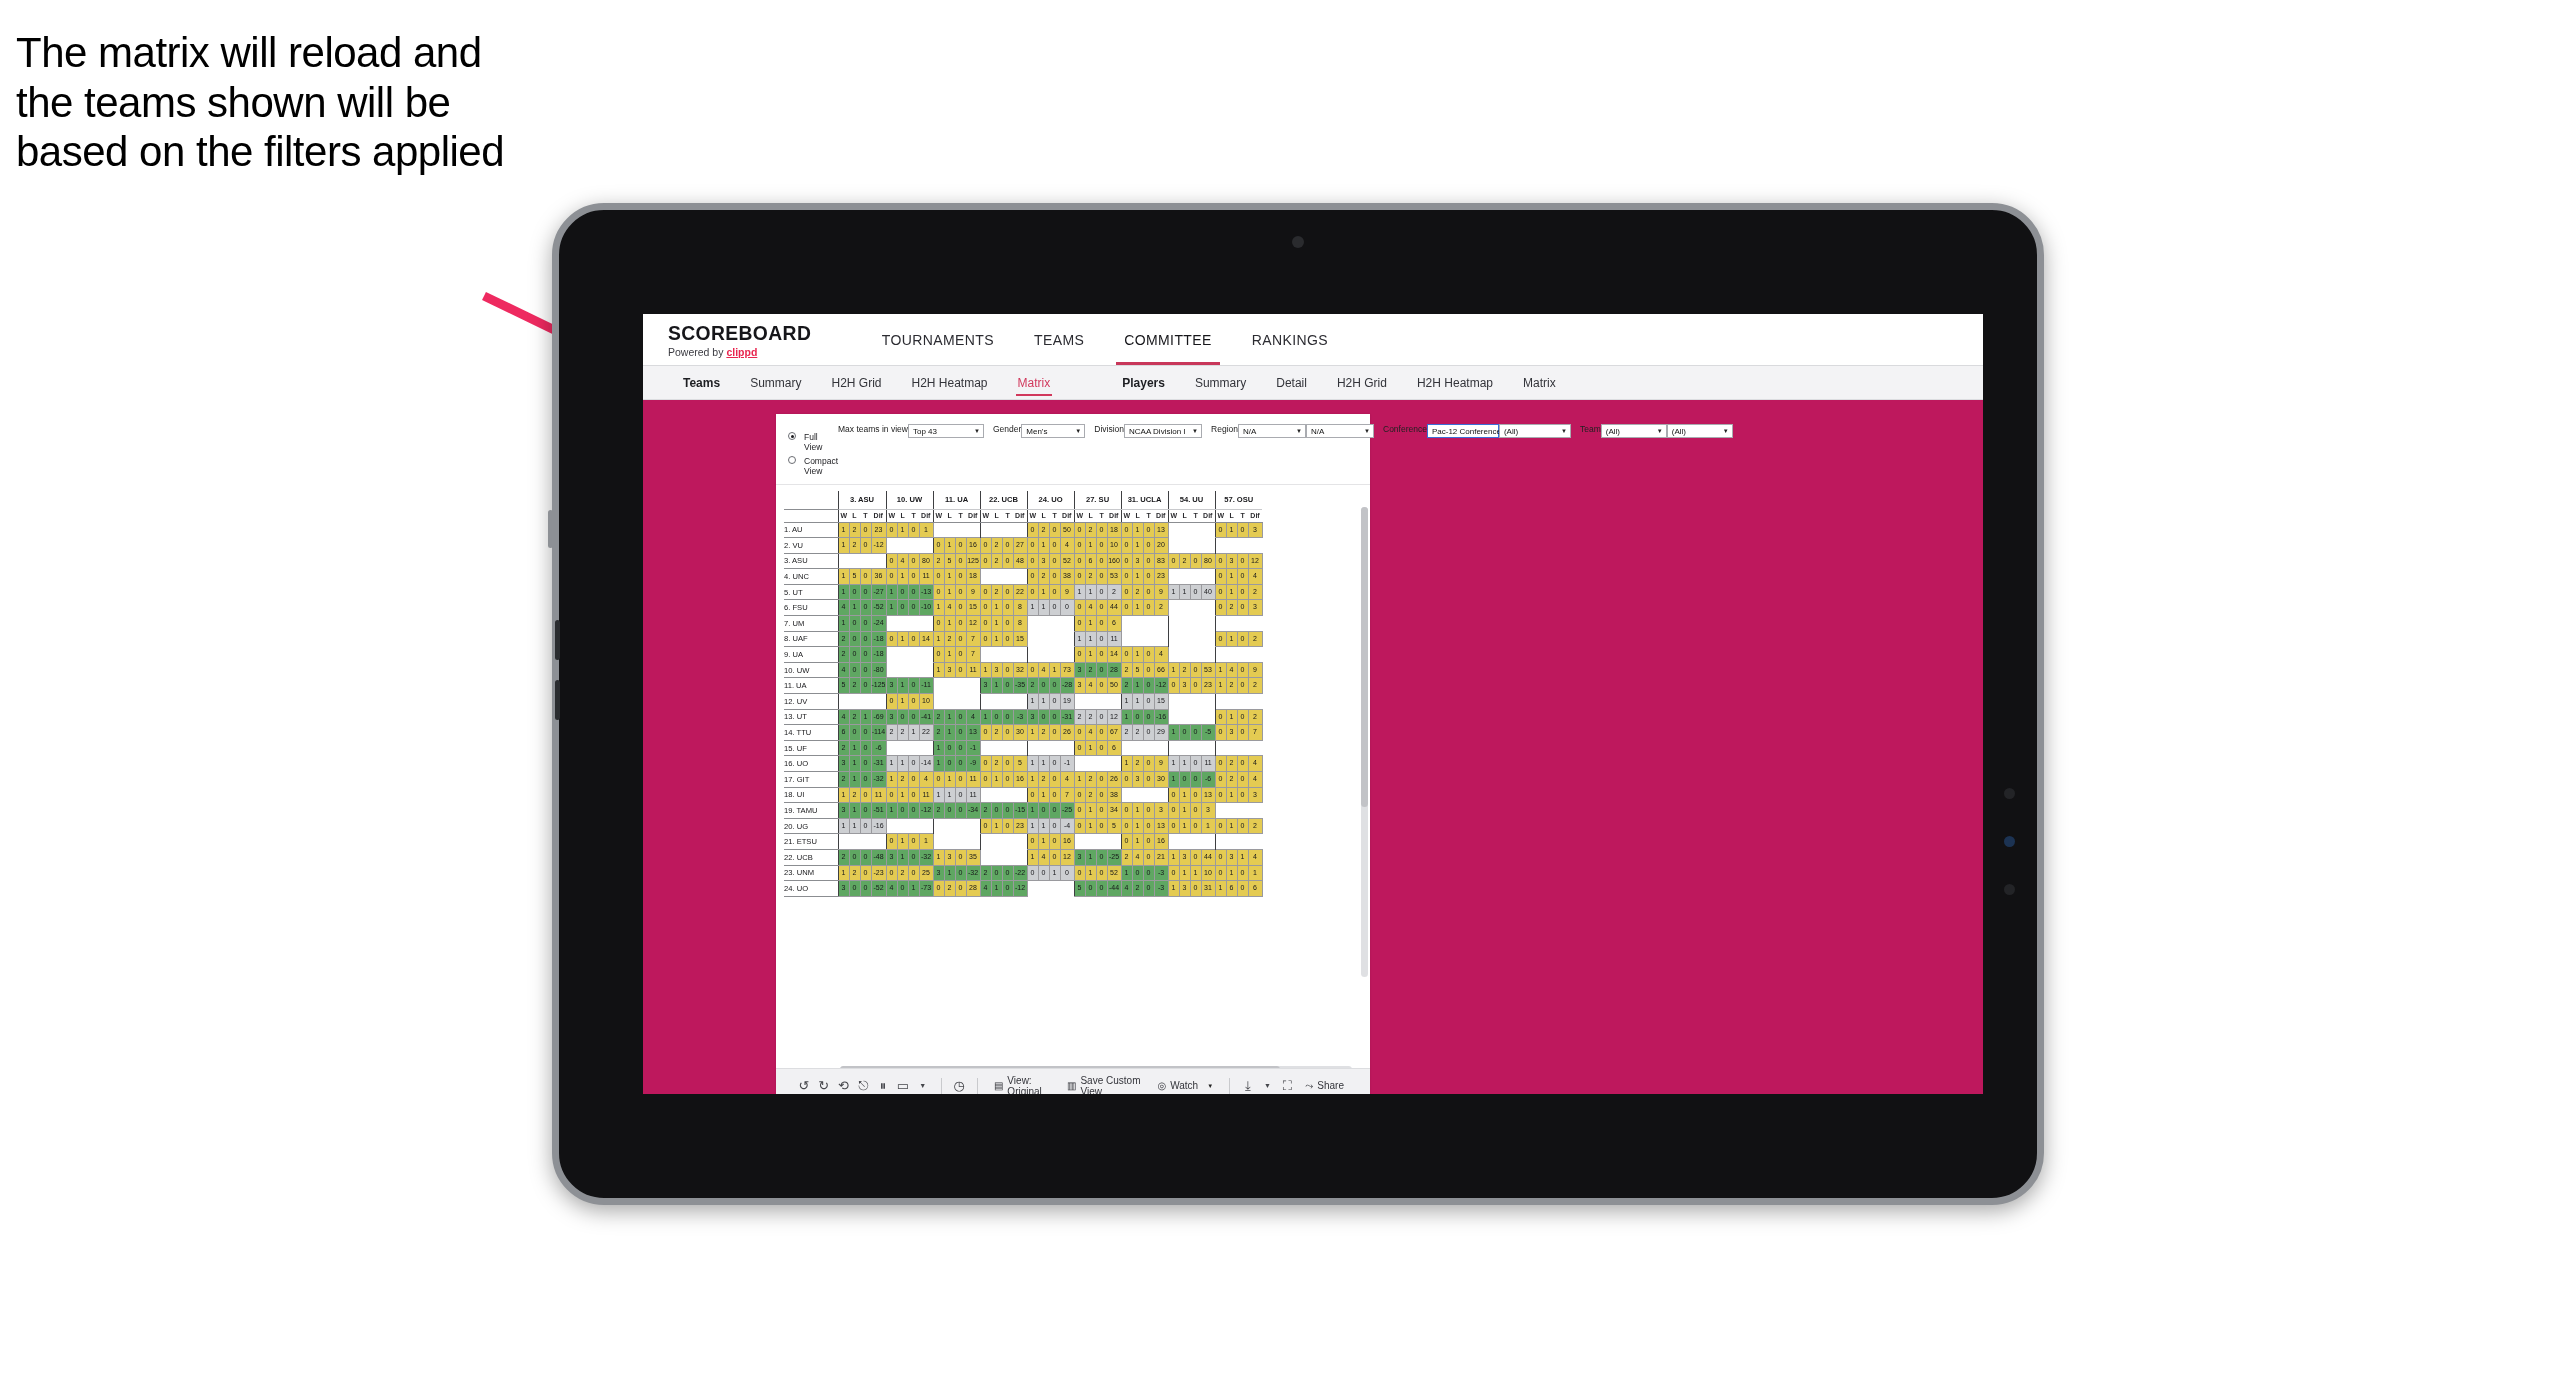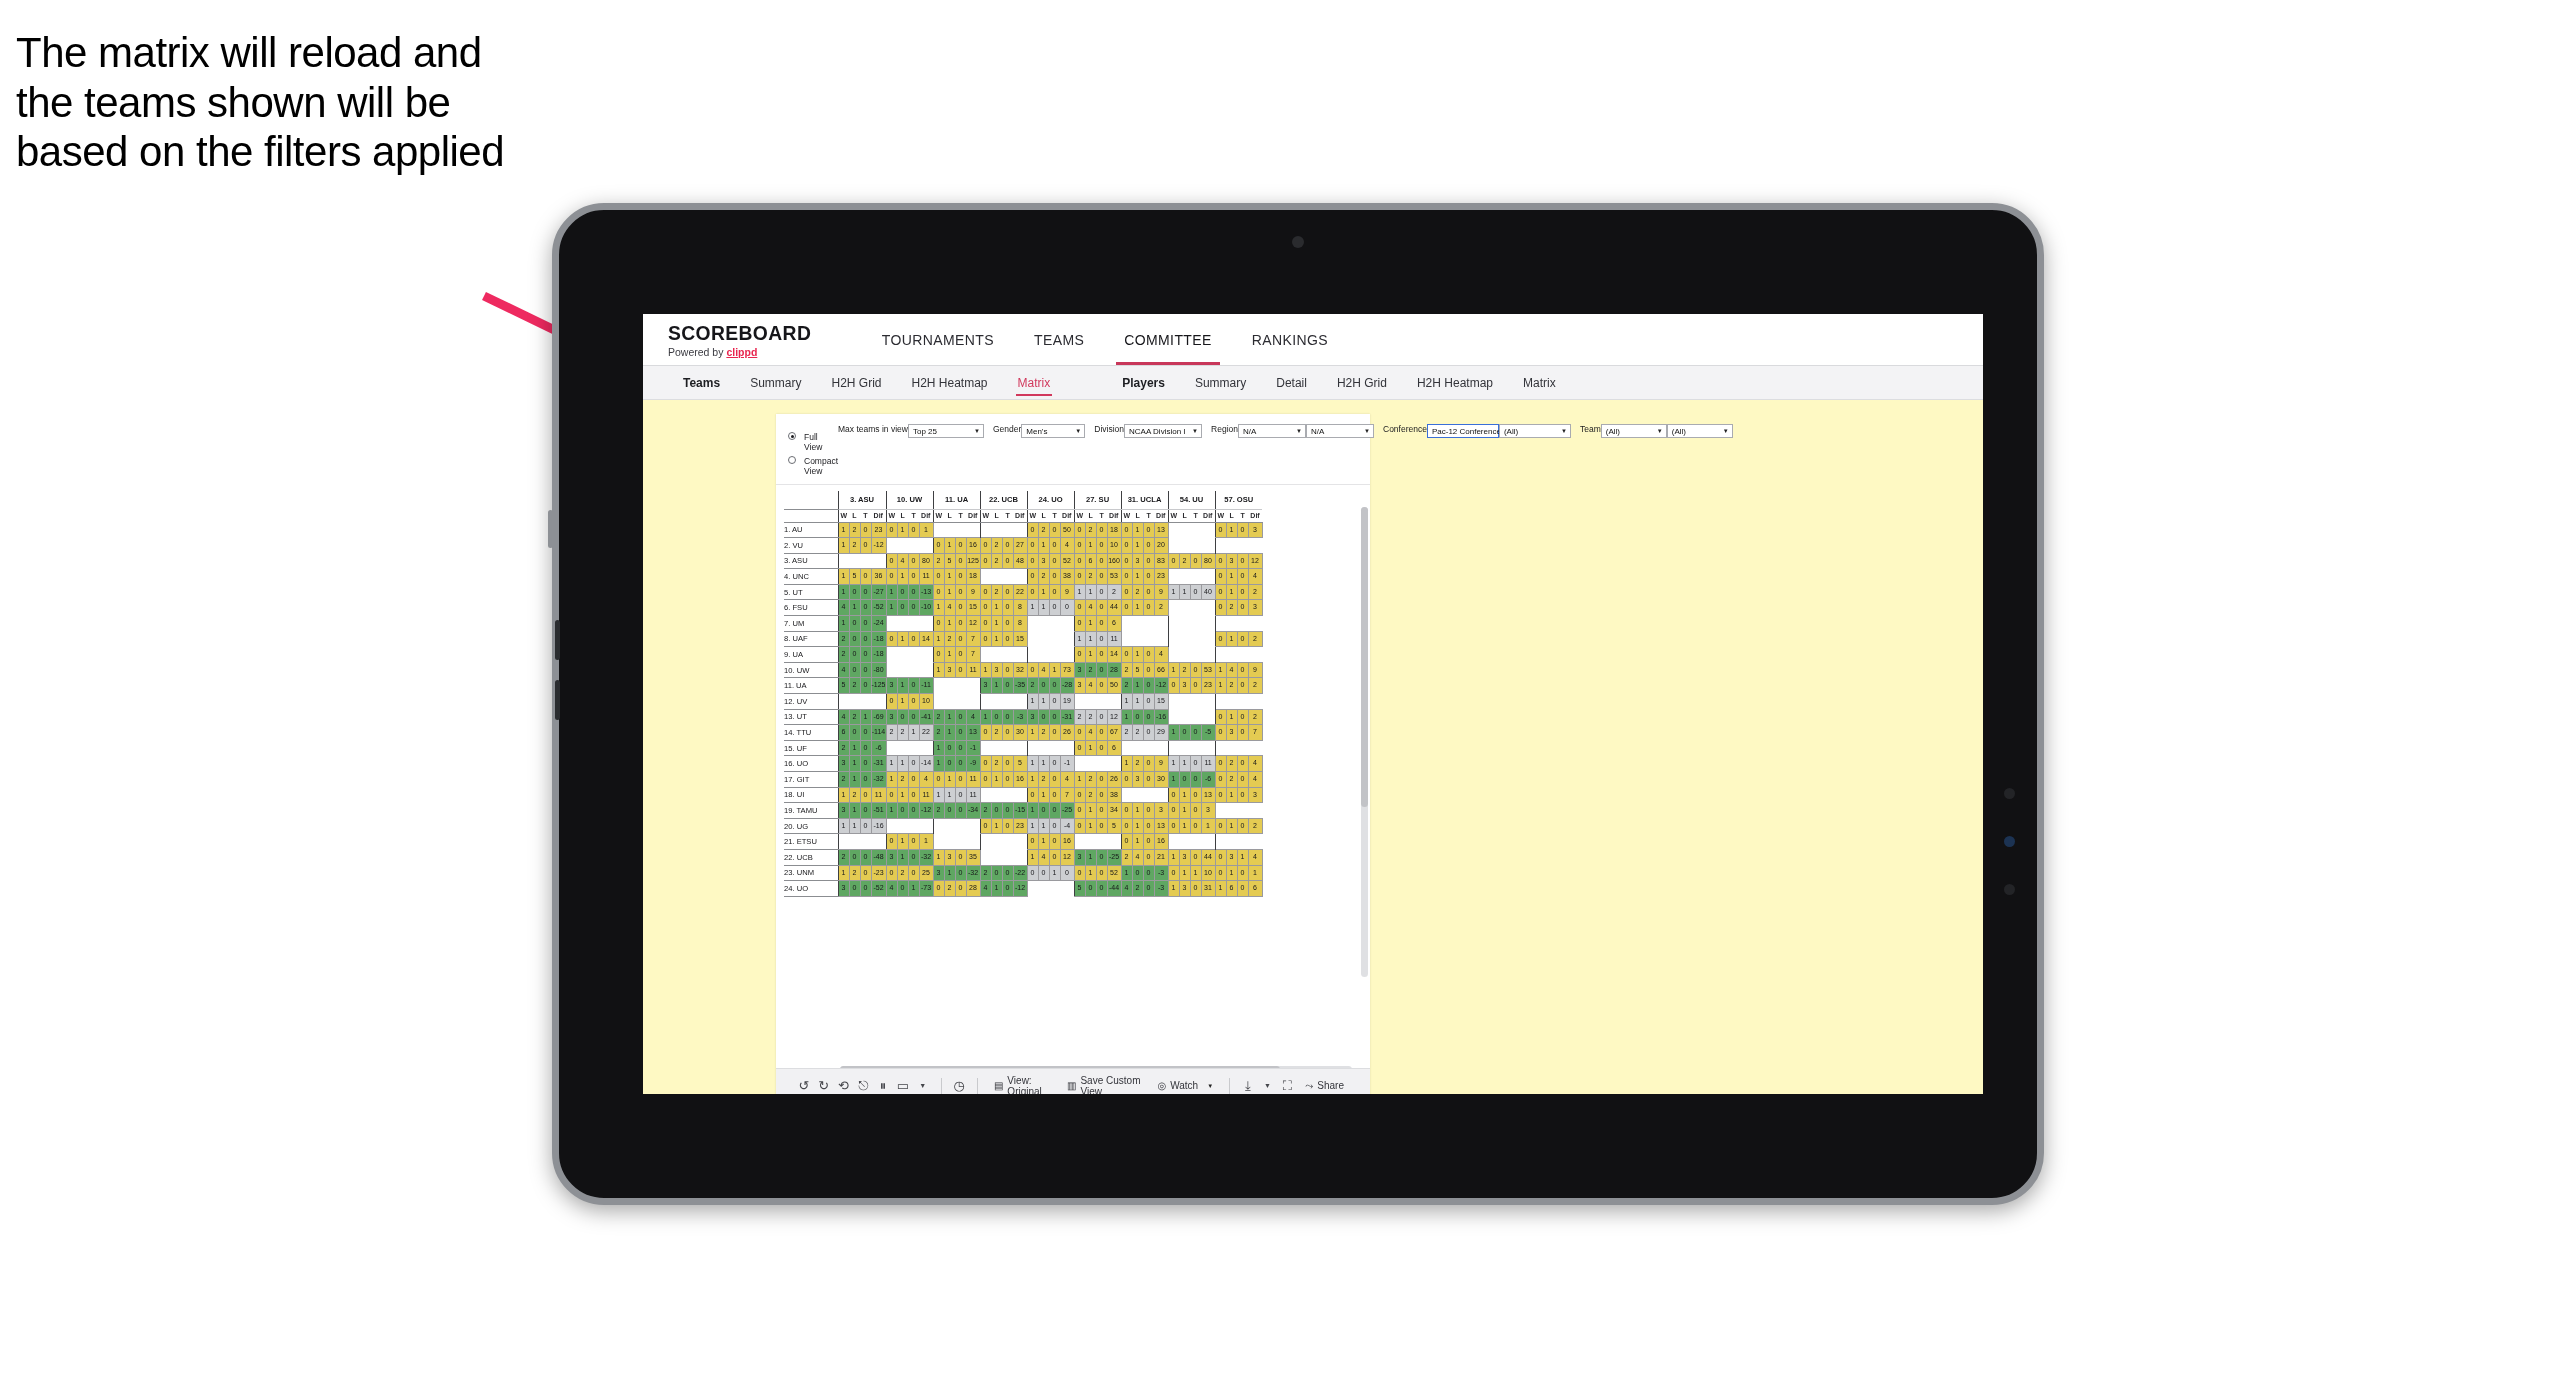--- a/index.html
+++ b/index.html
@@ -55,21 +55,21 @@
   }
   .righdot{position:absolute;right:22px;width:11px;height:11px;border-radius:50%;background:#232427;}
   .rd1{top:578px}.rd2{top:626px}.rd3{top:674px}
   .rdblue{background:#1c3353;}
 
   
   #screen {
     position: absolute;
     left: 84px; top: 104px;
     width: 1340px; height: 780px;
-    background: #fef9c3;
+    background: #be185d;
     overflow: hidden;
   }
 
   
   #topnav {
     height: 52px; background: #fff;
     display: flex; align-items: stretch;
     border-bottom: 1px solid #d9dadd;
     padding-left: 25px;
   }
@@ -279,21 +279,21 @@
             </div>
             <div class="radio-row">
               <span class="radio"></span>
               <span>Compact View</span>
             </div>
           </div>
 
           <div class="fgroup">
             <div class="flabel">Max teams in view</div>
             <div class="sel w-maxteams">
-              <span>Top 25</span>
+              <span>Top 43</span>
               <span class="caret">▼</span>
             </div>
           </div>
 
           <div class="fgroup">
             <div class="flabel">Gender</div>
             <div class="sel w-gender">
               <span>Men's</span>
               <span class="caret">▼</span>
             </div>

